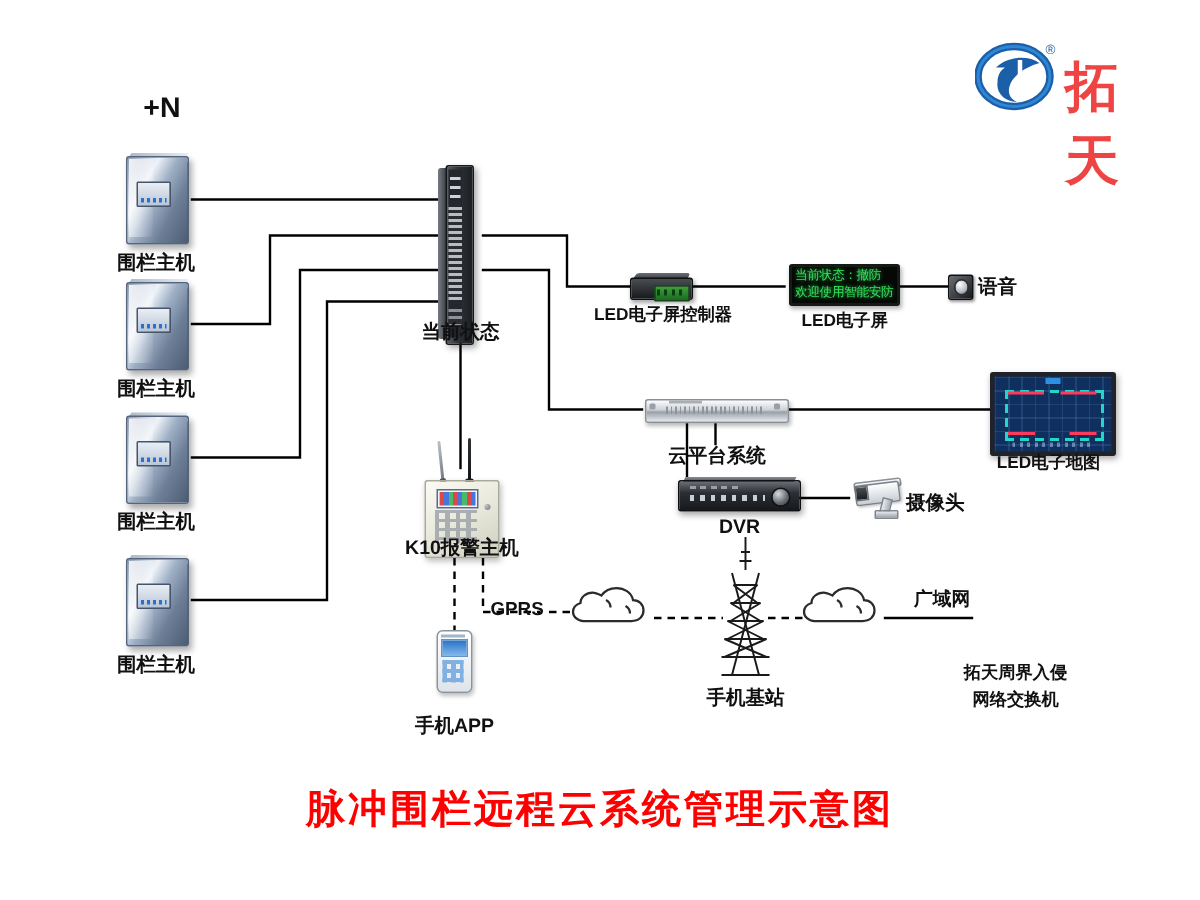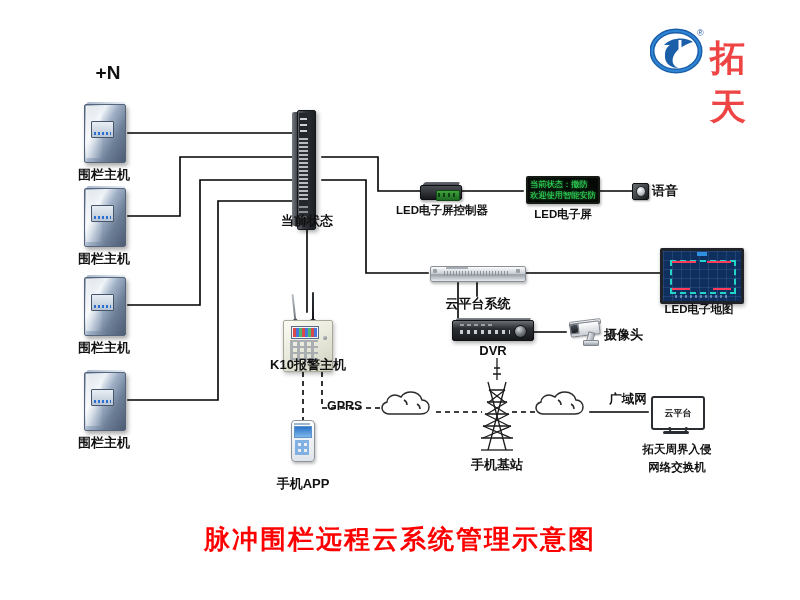--- a/index.html
+++ b/index.html
@@ -570,27 +570,18 @@
         <div class="scr"></div>
         <div class="keys"></div>
     </div>
   </div>
   <div class="cap" style="left:258px;top:477px;width:90px;">手机APP</div>
 
   <div class="cap" style="left:447px;top:458px;width:100px;">手机基站</div>
 
   <div class="cap" style="left:600px;top:392px;width:56px;font-size:12.5px;">广域网</div>
 
-  <div class="node" style="left:651px;top:396px;">
-    <div class="monitor">
-      <div class="scr">
-        <span>云平台</span>
-      </div>
-      <div class="neck"></div>
-        <div class="stand"></div>
-    </div>
-  </div>
   <div class="cap sm" style="left:621px;top:443px;width:112px;">拓天周界入侵</div>
   <div class="cap sm" style="left:621px;top:461px;width:112px;">网络交换机</div>
 
   <div id="title">脉冲围栏远程云系统管理示意图</div>
 
 </div>
 
 </body></html>

